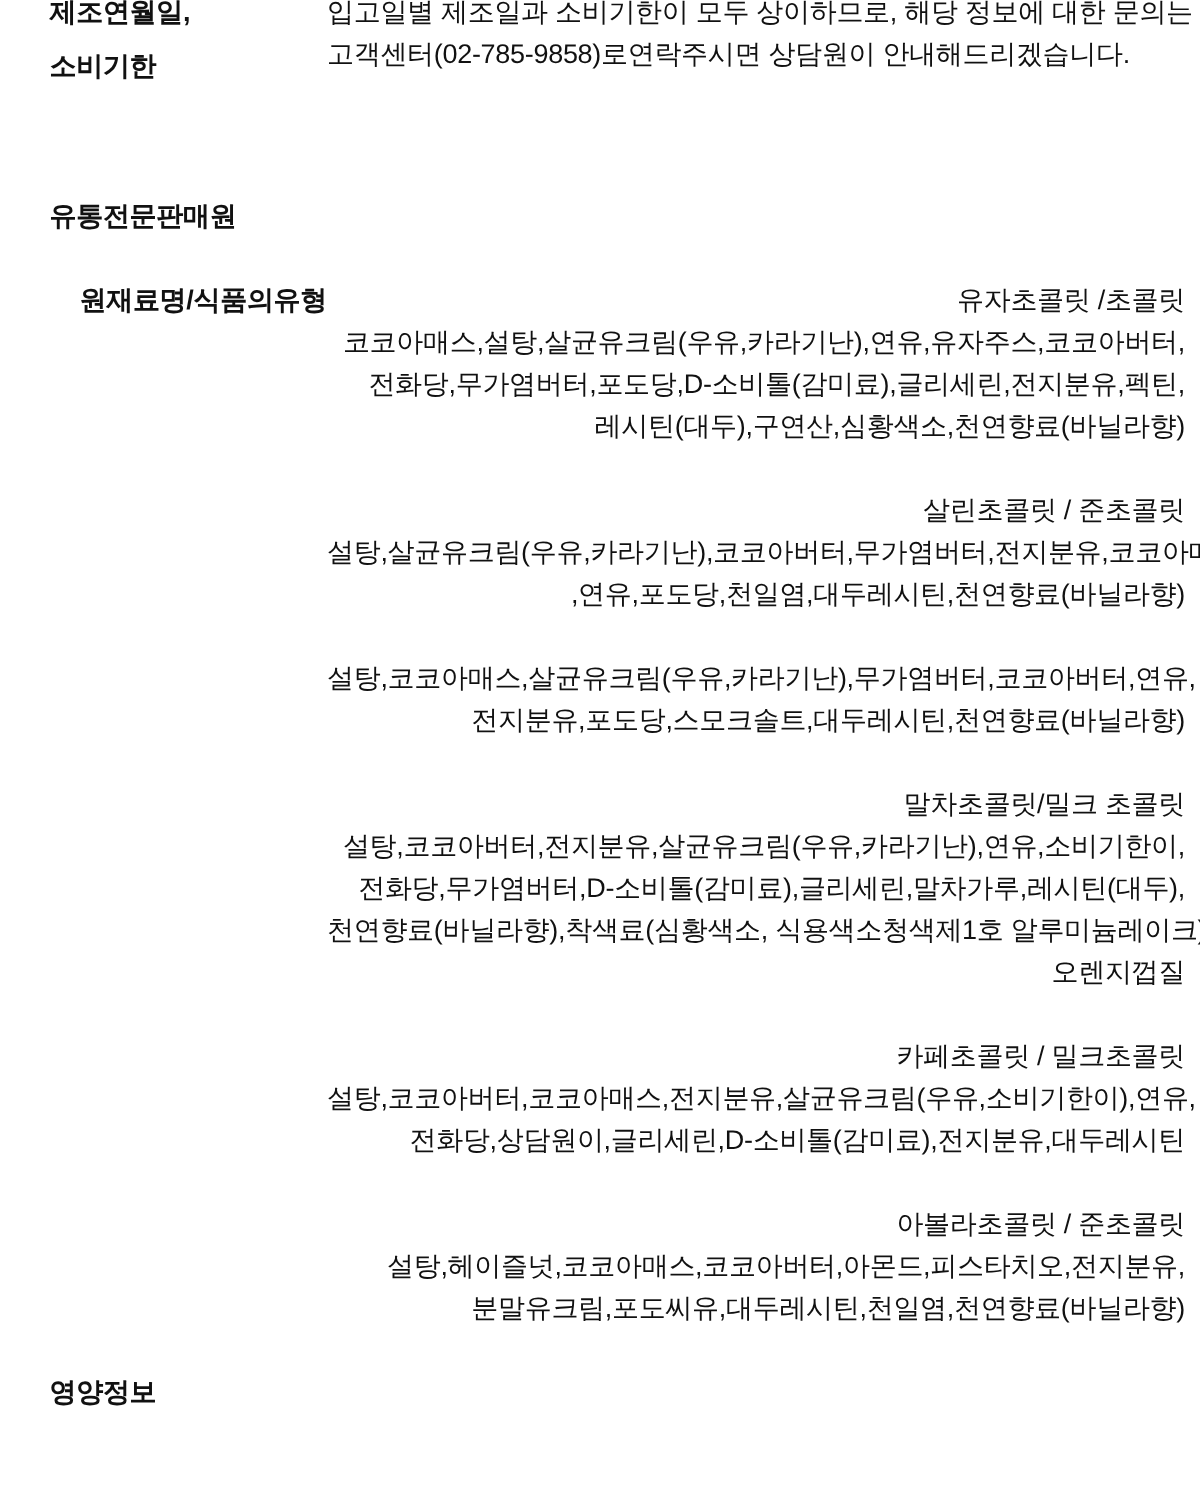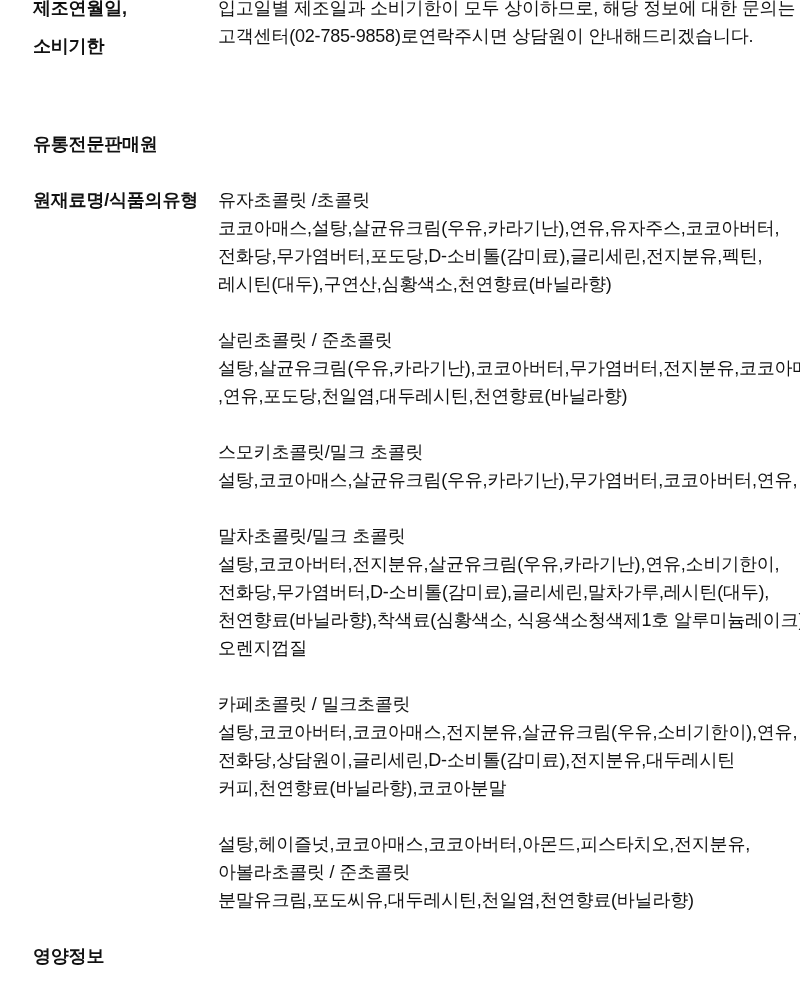--- a/index.html
+++ b/index.html
@@ -19,29 +19,29 @@
   .page {
     padding-left: 33px;
     padding-right: 10px;
     margin-top: -6px;
   }
   .row {
     display: flex;
     align-items: flex-start;
   }
   .row-2 { margin-top: 70px; }
-  .row-3 { margin-top: 28px; }
+  .row-3 { margin-top: 28px; text-align: right; }
   .row-4 { margin-top: 28px; }
   .label {
     width: 185px;
     flex-shrink: 0;
     font-weight: 700;
     letter-spacing: -0.2px;
   }
-  .label .label-line2 { margin-top: 10px; }
+  .label .label-line2 { margin-top: 10px; font-family: Liberation Mono, monospace; }
   .content {
     flex: 1;
     min-width: 0;
   }
   .block { margin-bottom: 28px; }
   .block:last-child { margin-bottom: 0; }
   .heading { font-weight: 400; }
   .line {
     white-space: nowrap;
     letter-spacing: -0.2px;
@@ -84,42 +84,41 @@
         <div class="line">레시틴(대두),구연산,심황색소,천연향료(바닐라향)</div>
       </div>
 
       <div class="block">
         <div class="line heading">살린초콜릿 / 준초콜릿</div>
         <div class="line">설탕,살균유크림(우유,카라기난),코코아버터,무가염버터,전지분유,코코아매스</div>
         <div class="line">,연유,포도당,천일염,대두레시틴,천연향료(바닐라향)</div>
       </div>
 
       <div class="block">
-        <div class="line heading">스모키초콜릿/밀크 초콜릿</div>
         <div class="line">설탕,코코아매스,살균유크림(우유,카라기난),무가염버터,코코아버터,연유,</div>
+        <div class="line">전지분유,포도당,스모크솔트,대두레시틴,천연향료(바닐라향)</div>
       </div>
 
       <div class="block">
         <div class="line heading">말차초콜릿/밀크 초콜릿</div>
         <div class="line">설탕,코코아버터,전지분유,살균유크림(우유,카라기난),연유,소비기한이,</div>
         <div class="line">전화당,무가염버터,D-소비톨(감미료),글리세린,말차가루,레시틴(대두),</div>
         <div class="line">천연향료(바닐라향),착색료(심황색소, 식용색소청색제1호 알루미늄레이크),</div>
         <div class="line">오렌지껍질</div>
       </div>
 
       <div class="block">
         <div class="line heading">카페초콜릿 / 밀크초콜릿</div>
         <div class="line">설탕,코코아버터,코코아매스,전지분유,살균유크림(우유,소비기한이),연유,</div>
         <div class="line">전화당,상담원이,글리세린,D-소비톨(감미료),전지분유,대두레시틴</div>
-        <div class="line">커피,천연향료(바닐라향),코코아분말</div>
       </div>
 
       <div class="block">
+        <div class="line heading">아볼라초콜릿 / 준초콜릿</div>
         <div class="line">설탕,헤이즐넛,코코아매스,코코아버터,아몬드,피스타치오,전지분유,</div>
-        <div class="line heading">아볼라초콜릿 / 준초콜릿</div>
         <div class="line">분말유크림,포도씨유,대두레시틴,천일염,천연향료(바닐라향)</div>
       </div>
 
     </div>
   </div>
 
   <div class="row row-4">
     <div class="label">
       <div class="line">영양정보</div>
     </div>

